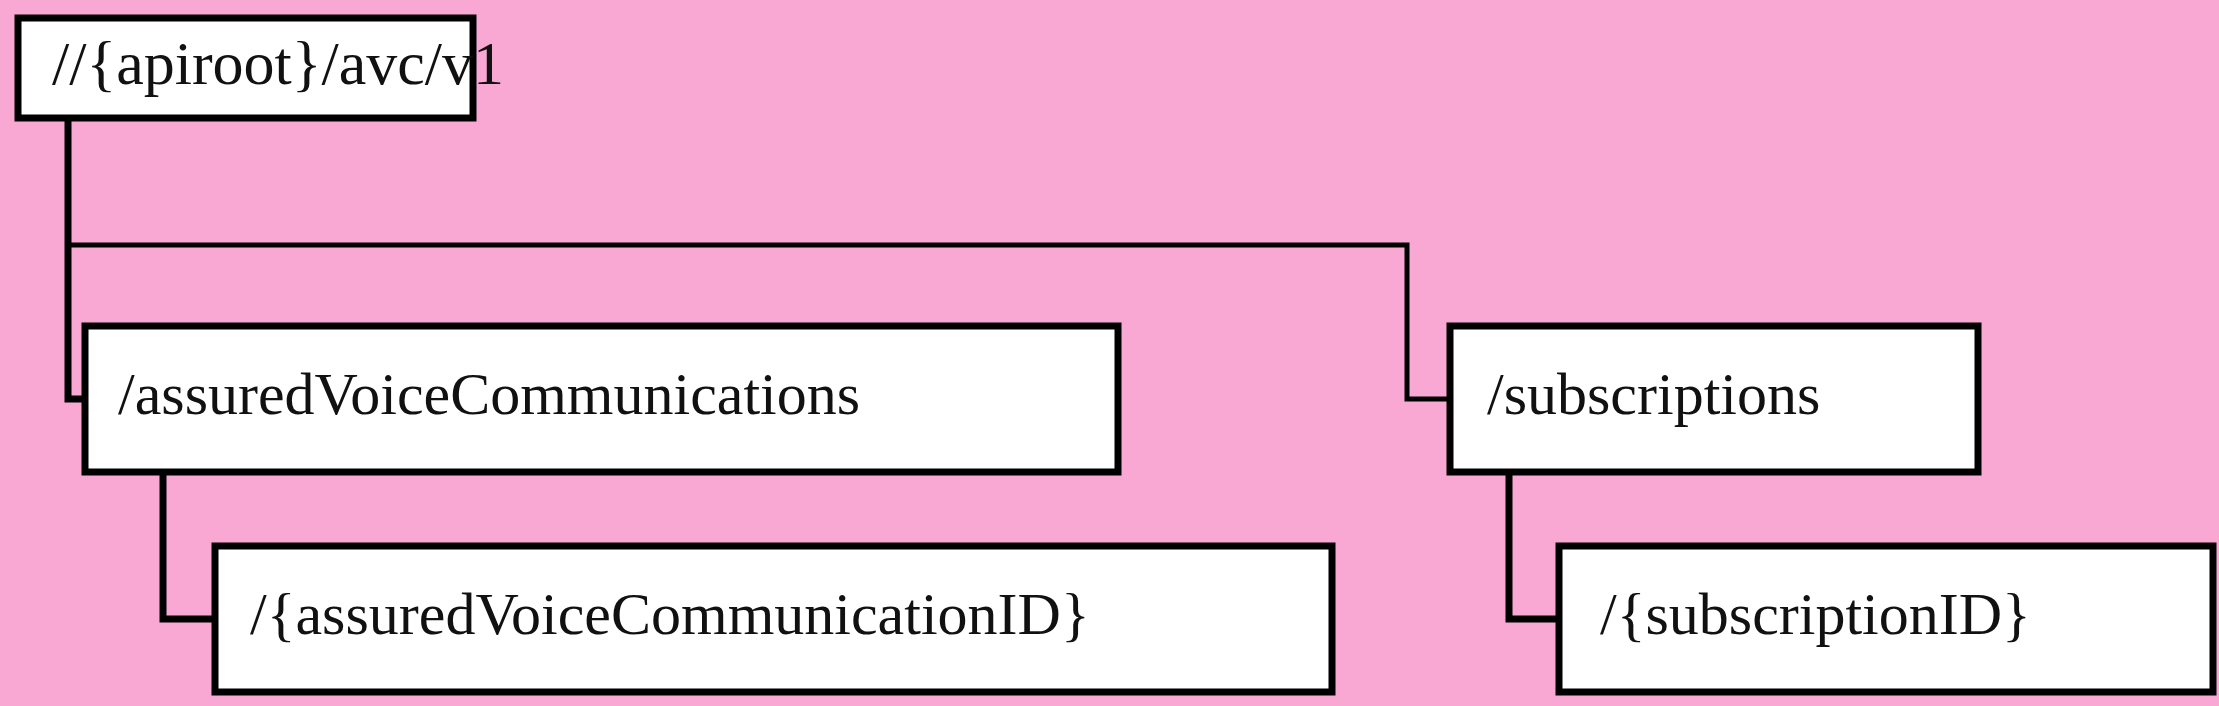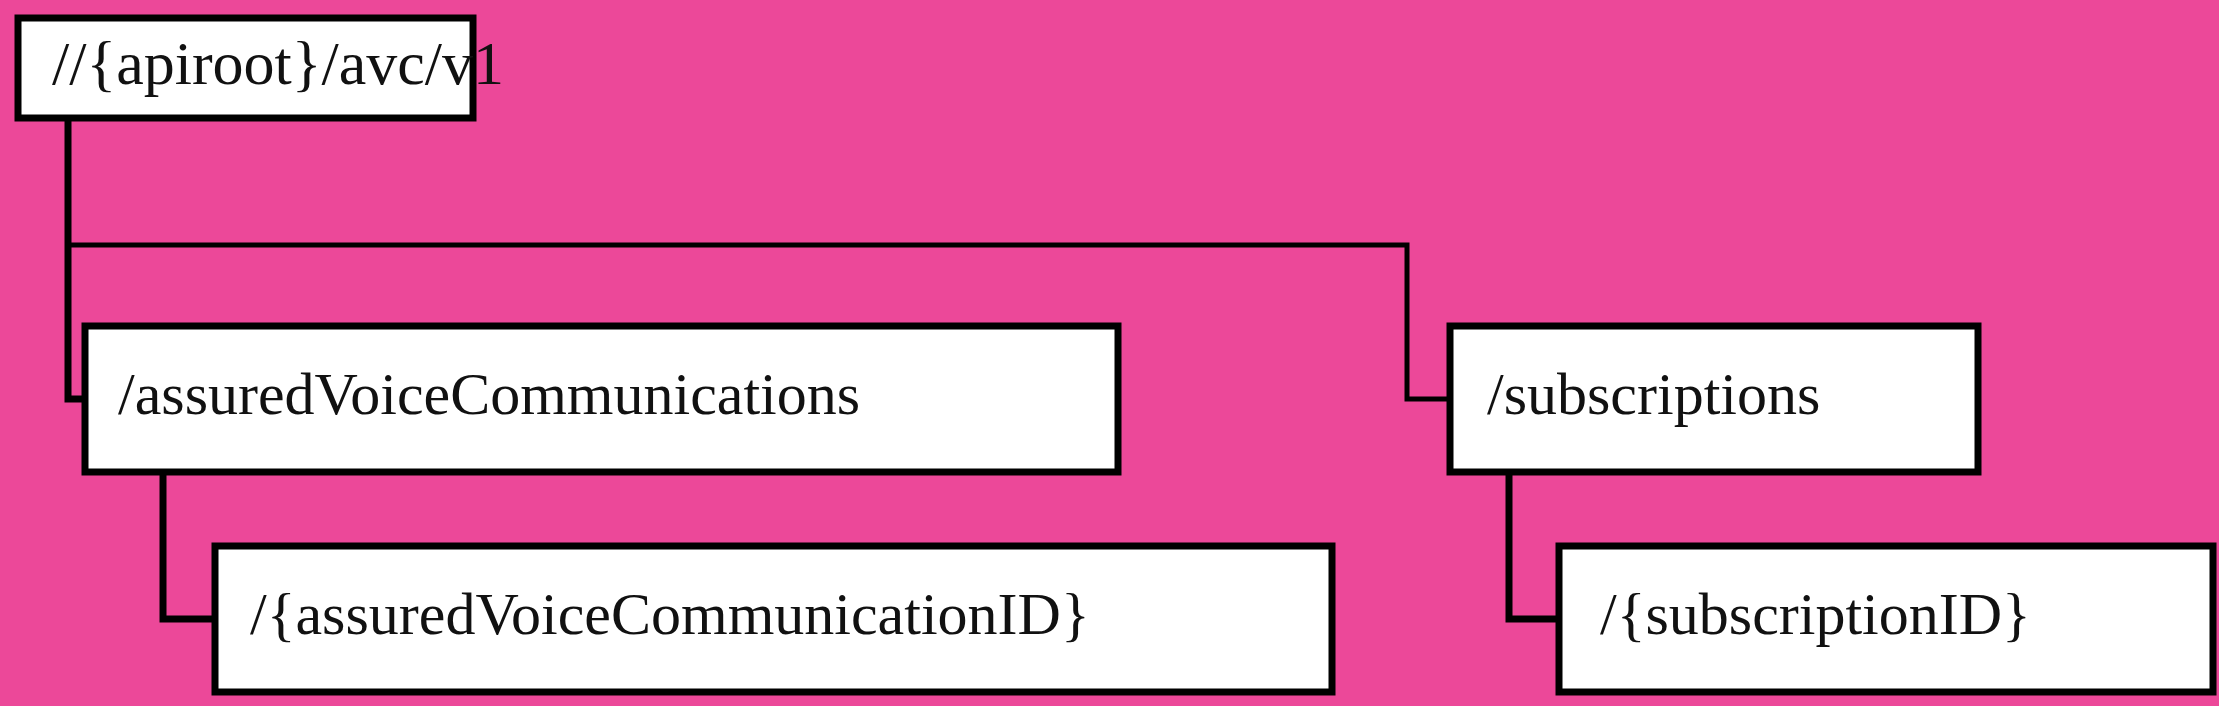--- a/index.html
+++ b/index.html
@@ -49,21 +49,21 @@
     font-family: "Liberation Serif", "DejaVu Serif", serif;
     fill: #111111;
     dominant-baseline: middle;
     text-anchor: start;
     white-space: pre;
   }
 </style>
 </head>
 <body>
 
-<div id="diagram-root" style="background: #ec4899;">
+<div id="diagram-root" style="background: #f9a8d4;">
   <svg id="tree-svg" viewBox="0 0 2219 706" xmlns="http://www.w3.org/2000/svg">
 
     <g>
       <path class="connector" d="M 68 118 L 68 399 L 118 399" stroke="#000000"></path>
       <path class="connector-thin" d="M 68 245 L 1407 245 L 1407 399 L 1453 399" stroke="#000000"></path>
       <path class="connector" d="M 163 472 L 163 619 L 216 619" stroke="#000000"></path>
       <path class="connector" d="M 1509 472 L 1509 619 L 1560 619" stroke="#000000"></path>
     </g>
 
     <g>

